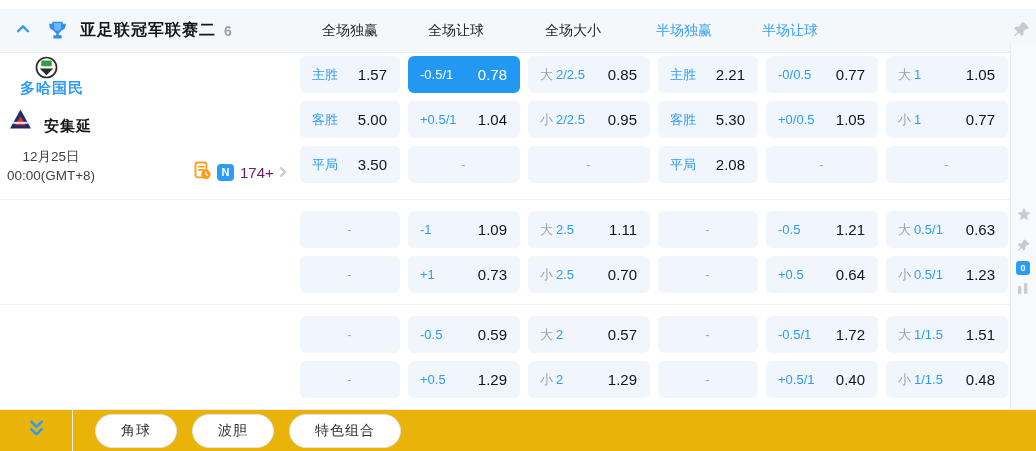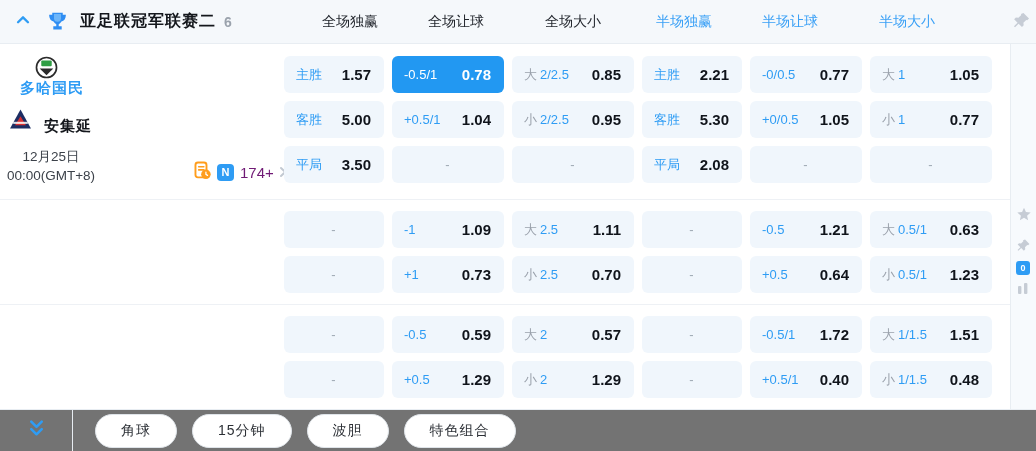--- a/index.html
+++ b/index.html
@@ -2,21 +2,21 @@
 <html><head>
 <meta charset="utf-8">
 <style>
   html,body { margin:0; padding:0; }
   body {
     width:1036px; height:451px; position:relative; overflow:hidden;
     background:#ffffff; font-family:"Liberation Sans","DejaVu Sans",sans-serif;
     -webkit-font-smoothing:antialiased;
   }
   
-  .header { position:absolute; top:0; left:0; width:1036px; height:44px;
+  .header { position:absolute; top:9px; left:0; width:1036px; height:44px;
     background:#f5f8fb; border-bottom:1px solid #e8edf2; box-sizing:border-box; }
   .header-left { position:absolute; left:10px; top:0; height:43px; display:flex; align-items:center; }
   .collapse-btn { width:26px; height:26px; display:flex; align-items:center; justify-content:center; cursor:pointer; }
   .trophy { margin-left:8px; width:26px; display:flex; justify-content:center; }
   .league-title { margin-left:10px; font-size:16px; font-weight:bold; color:#14171c; letter-spacing:1px; }
   .match-count { margin-left:8px; font-size:14px; font-weight:bold; color:#9aa2ac; }
   .colheads { position:absolute; left:300px; top:0; height:43px; display:grid;
     grid-template-columns:100px 112px 122px 100px 112px 122px; column-gap:0; align-items:center; }
   .colhead { text-align:center; font-size:14px; color:#23272e; }
   .colhead.accent { color:#3aa0f6; }
@@ -30,45 +30,45 @@
   .t1 .team-name { color:#2e9cf4; } .t2 .team-name { color:#14171c;margin-top:13px; }
   .datetime { position:absolute; left:-12px; top:147px; width:126px; text-align:center;
     font-size:13.5px; color:#3c424a; line-height:19px; }
   .meta { position:absolute; left:193px; top:162px; height:20px; display:flex; align-items:center; cursor:pointer; }
   .n-badge { width:17px; height:17px; margin-left:5px; background:#2e9cf4; border-radius:4px;
     color:#fff; font-size:11px; font-weight:bold; display:flex; align-items:center; justify-content:center; }
   .extra-count { margin-left:6px; font-size:15px; color:#701a75; }
   .meta .chev { margin-left:2px; display:flex; align-items:center; }
 
   
-  .group { position:absolute; left:284px; display:grid;
+  .group { position:absolute; left:300px; display:grid;
     grid-template-columns:100px 112px 122px 100px 112px 122px; column-gap:8px; row-gap:8px;text-align:center; }
   .g1 { top:56px; } .g2 { top:211px; } .g3 { top:316px; }
   .cell { height:37px; background:#f0f6fc; border-radius:6px; box-sizing:border-box;
     display:flex; align-items:center; justify-content:space-between; padding:0 13px 0 12px; cursor:pointer; }
   .cell.dash { justify-content:center; color:#9fa8b3; font-size:13px; cursor:default; }
   .cell .lbl { font-size:13px; color:#2e9cf4; white-space:nowrap; }
   .cell .lbl .pfx { color:#9aa1ab; margin-right:3px; }
-  .cell .val { font-size:15px; font-weight:bold; color:#10141b; }
+  .cell .val { font-size:15px; font-weight:normal; color:#10141b; }
   .cell.hl { background:#2298f2; }
   .cell.hl .lbl, .cell.hl .lbl .pfx, .cell.hl .val { color:#ffffff; }
 
   .divider { position:absolute; left:0; width:1010px; height:1px; background:#eef1f5; }
   .d1 { top:199px; } .d2 { top:304px; }
 
   
   .right-strip { position:absolute; left:1010px; top:44px; width:26px; height:365px;
     background:#f7fafd; border-left:1px solid #e8edf2; box-sizing:border-box; }
   .strip-icon { position:absolute; left:5px; cursor:pointer; }
   .si-star { top:162px; } .si-pin { top:194px; } .si-zero { top:217px; } .si-bars { top:237px; }
   .zero-badge { width:14px; height:14px; background:#2e9cf4; border-radius:3px; color:#fff;
     font-size:9px; font-weight:bold; display:flex; align-items:center; justify-content:center; }
 
   
-  .footer { position:absolute; left:0; top:409px; width:1036px; height:42px; background:#737373;
+  .footer { position:absolute; left:0; top:409px; width:1036px; height:42px; background:#eab308;
     border-top:1px solid #e8edf2; box-sizing:border-box; display:flex; align-items:center; }
   .expand-btn { width:72px; display:flex; justify-content:center; align-items:center; cursor:pointer; }
   .vdiv { width:1px; align-self:stretch; background:#e8edf2; }
   .btns { display:flex; margin-left:22px; gap:15px; }
   .pill { height:32px; padding:0 25px; border:1px solid #dfe4e9; border-radius:17px; background:#fff;
     font-size:14px; color:#2b2f35; display:flex; align-items:center; cursor:pointer; letter-spacing:1px; }
 </style>
 </head>
 <body>
 
@@ -89,21 +89,20 @@
     </div>
     <span class="league-title">亚足联冠军联赛二</span>
     <span class="match-count">6</span>
   </div>
   <div class="colheads" id="colheads">
       <div class="colhead">全场独赢</div>
       <div class="colhead">全场让球</div>
       <div class="colhead">全场大小</div>
       <div class="colhead accent">半场独赢</div>
       <div class="colhead accent">半场让球</div>
-      <div class="colhead accent">半场大小</div>
     </div>
   <div class="header-pin">
     <svg width="19" height="19" viewBox="0 0 24 24">
         <path fill="#c6ccd5" d="M14.5 2.5l7 7-2.2 2.2-1.3-.4-3.6 3.6.4 3.2-2.2 2.2-4.3-4.3-4.5 4.5-1.3-1.3 4.5-4.5-4.3-4.3 2.2-2.2 3.2.4 3.6-3.6-.4-1.3z"></path>
       </svg>
   </div>
 </div>
 
 <div class="team-row t1">
   <span class="crest">
@@ -314,17 +313,16 @@
   <div class="expand-btn">
     <span>
       <svg width="21" height="21" viewBox="0 0 20 20">
           <path d="M5 3.5l5 5 5-5M5 10.5l5 5 5-5" stroke="#2e9cf4" stroke-width="2.4" fill="none" stroke-linecap="round" stroke-linejoin="round"></path>
         </svg>
     </span>
   </div>
   <div class="vdiv"></div>
   <div class="btns" id="footer-btns">
       <div class="pill">角球</div>
-      <div class="pill">15分钟</div>
       <div class="pill">波胆</div>
       <div class="pill">特色组合</div>
     </div>
 </div>
 
 </body></html>

